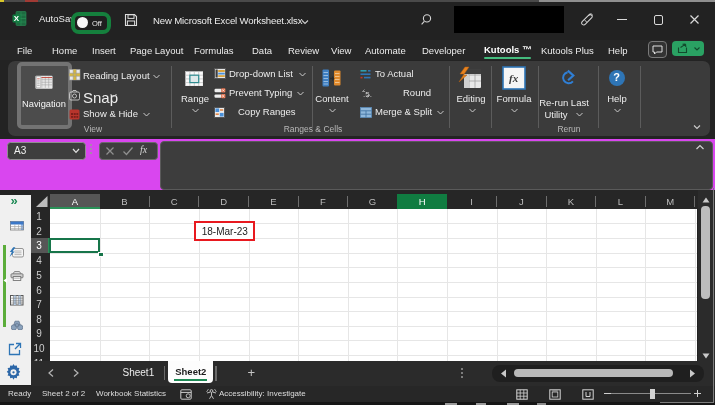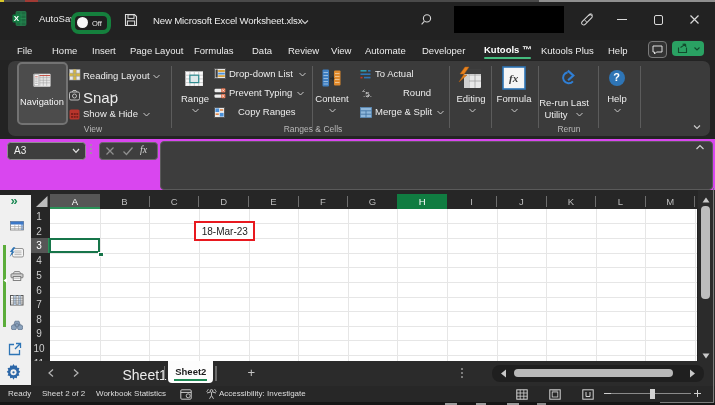--- a/index.html
+++ b/index.html
@@ -98,21 +98,21 @@
       </svg>
       <svg class="abs" style="left:21px;top:5px;" width="8" height="6" viewBox="0 0 8 6">
         <path d="M1.5 1.5 L4 4 L6.5 1.5" fill="none" stroke="#124a2c" stroke-width="1.1"></path>
       </svg>
     </div>
   </div>
 
   <div class="abs" style="left:0;top:60px;width:715px;height:79px;background:#232323;"></div>
   <div class="abs" id="ribbon" style="left:8px;top:60.5px;width:702px;height:75.5px;background:#3b3b3b;border-radius:7px;">
 
-    <div class="abs" style="left:8.5px;top:1.8px;width:47px;height:58.5px;border:2px solid #737373;border-radius:5px;background:#4c4c4c;">
+    <div class="abs" style="left:8.5px;top:1.8px;width:47px;height:58.5px;border:4px solid #737373;border-radius:5px;background:#4c4c4c;">
       <svg class="abs" style="left:14px;top:8.5px;" width="18" height="14.5" viewBox="0 0 21 16">
         <rect x="0.5" y="0.5" width="20" height="15" rx="1" fill="#e8e8e8"></rect>
         <rect x="1.5" y="1.5" width="5" height="13" fill="#f5f5f5" stroke="#999" stroke-width="0.5"></rect>
         <line x1="2.5" y1="4" x2="5.5" y2="4" stroke="#c0392b" stroke-width="0.8"></line>
         <line x1="2.5" y1="6.5" x2="5.5" y2="6.5" stroke="#888" stroke-width="0.8"></line>
         <line x1="2.5" y1="9" x2="5.5" y2="9" stroke="#888" stroke-width="0.8"></line>
         <line x1="2.5" y1="11.5" x2="5.5" y2="11.5" stroke="#888" stroke-width="0.8"></line>
         <g stroke="#9a9a9a" stroke-width="0.6">
           <line x1="8" y1="1.5" x2="8" y2="14.5"></line>
             <line x1="12" y1="1.5" x2="12" y2="14.5"></line>
@@ -529,21 +529,21 @@
       </svg>
   </div>
 
   <div class="abs" id="tabbar" style="left:30.5px;top:361px;width:684.5px;height:25px;background:#2b2b2b;">
     <svg class="abs" style="left:16px;top:7px;" width="8" height="10" viewBox="0 0 8 10">
         <path d="M6 1.5 L2 5 L6 8.5" fill="none" stroke="#b5b5b5" stroke-width="1.2"></path>
       </svg>
     <svg class="abs" style="left:41px;top:7px;" width="8" height="10" viewBox="0 0 8 10">
         <path d="M2 1.5 L6 5 L2 8.5" fill="none" stroke="#b5b5b5" stroke-width="1.2"></path>
       </svg>
-    <div class="txt" style="left:92px;top:6px;font-size:14px;color:#ececec;">Sheet1</div>
+    <div class="txt" style="left:92px;top:6px;font-size:10px;color:#ececec;">Sheet1</div>
     <div class="abs" style="left:133.5px;top:5px;width:1px;height:14px;background:#6a6a6a;"></div>
     <div class="abs" style="left:184.9px;top:5px;width:1.4px;height:14.5px;background:#6a6a6a;"></div>
     <div class="abs" style="left:137.8px;top:0;width:45px;height:22.4px;background:#fdfdfd;border-radius:0 0 4px 4px;">
       <div class="txt" style="left:0;top:5px;width:45px;text-align:center;font-size:9.5px;font-weight:bold;color:#1a1a1a;">Sheet2</div>
       <div class="abs" style="left:5.5px;top:17.8px;width:33.5px;height:1.8px;background:#1e8a55;"></div>
     </div>
     <div class="txt" style="left:217px;top:3.5px;font-size:13px;color:#c5c5c5;">+</div>
     <div class="abs" style="left:430px;top:7px;width:2px;height:2px;background:#9a9a9a;border-radius:50%;"></div>
     <div class="abs" style="left:430px;top:11px;width:2px;height:2px;background:#9a9a9a;border-radius:50%;"></div>
     <div class="abs" style="left:430px;top:15px;width:2px;height:2px;background:#9a9a9a;border-radius:50%;"></div>

